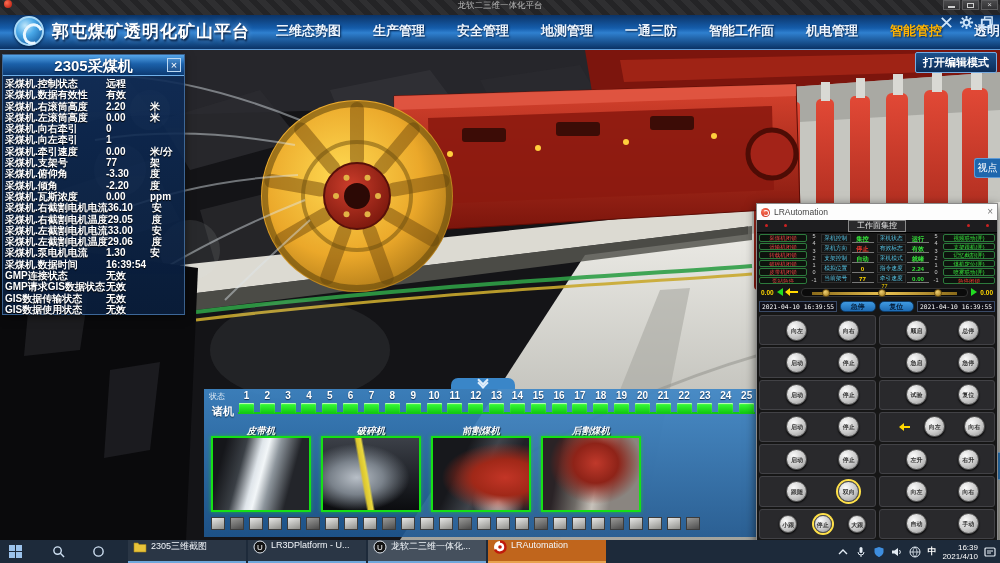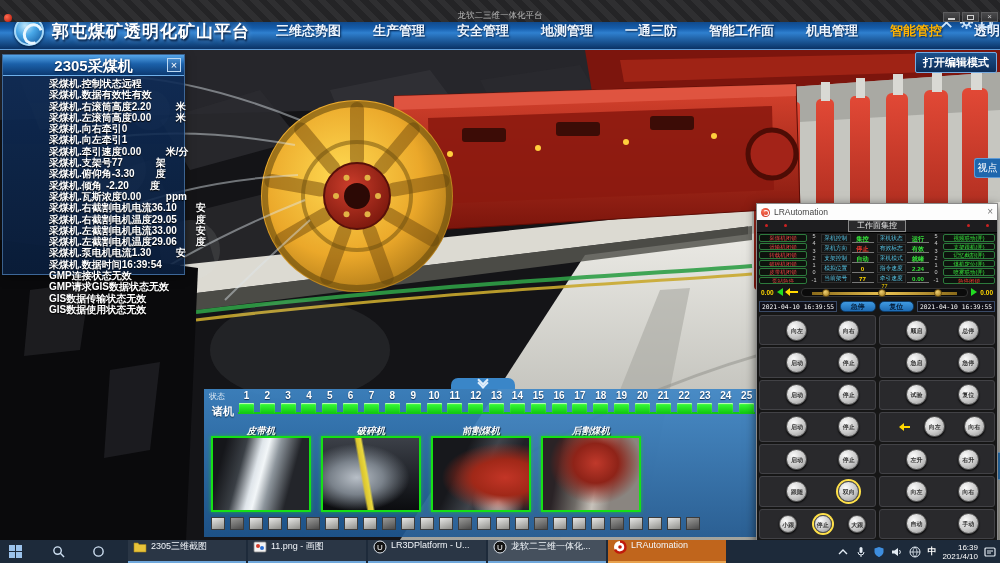--- a/index.html
+++ b/index.html
@@ -1,23 +1,23 @@
 <!DOCTYPE html>
 <html><head>
 <meta charset="utf-8">
 <style>
   html,body{margin:0;padding:0;background:#000;}
   *{box-sizing:border-box;}
   #stage{position:relative;width:1000px;height:563px;overflow:hidden;
          font-family:"Liberation Sans",sans-serif;background:#141417;-webkit-text-size-adjust:none;}
 
   
-  .titlebar{position:absolute;top:0;left:0;width:100%;height:22px;z-index:20;
+  .titlebar{position:absolute;top:0;left:0;width:100%;height:15px;z-index:20;
     background:repeating-linear-gradient(45deg,#2f2f31 0 6px,#242426 6px 12px);
-    display:flex;align-items:flex-end;}
+    display:flex;align-items:flex-start;}
   .tb-logo{width:8px;height:8px;border-radius:50%;background:radial-gradient(circle at 35% 35%,#ff6a50,#b01608);margin:0 4px;}
   .tb-title{position:absolute;left:50%;transform:translateX(-50%);font-size:8.5px;color:#b9b9b9;white-space:nowrap;}
   .tb-btns{margin-left:auto;display:flex;gap:2px;padding-right:2px;}
   .tb-btn{width:17px;height:10px;background:linear-gradient(#4a4a4c,#323234);border:1px solid #5c5c5e;
     color:#cfcfcf;font-size:8px;line-height:8px;text-align:center;}
   .tb-min i{display:block;width:7px;height:2px;background:#cfcfcf;margin:5px auto 0;}
   .tb-max i{display:block;width:7px;height:5px;border:1px solid #cfcfcf;margin:2px auto 0;}
 
   
   .appheader{position:absolute;top:13px;left:0;width:100%;height:37px;z-index:19;
@@ -37,29 +37,29 @@
   .corner-icons{position:absolute;right:6px;top:2px;display:flex;gap:5px;}
   .cicon{width:15px;height:15px;color:#cfe6fb;}
   .cicon svg{width:100%;height:100%;}
   .edit-btn{position:absolute;right:3px;top:52px;z-index:9;padding:2px 7px;font-size:11px;font-weight:bold;
     color:#fff;background:linear-gradient(#1c518c,#0c2c57);border:1px solid #76abe0;border-radius:2px;}
 
   
   .scene{position:absolute;top:50px;left:0;width:1000px;height:490px;z-index:1;}
 
   
-  .mpanel{position:absolute;left:2px;top:54px;width:183px;height:221px;z-index:6;
+  .mpanel{position:absolute;left:2px;top:54px;width:183px;height:261px;z-index:6;
     background:linear-gradient(180deg,rgba(14,44,88,.90),rgba(9,31,64,.84));
     border:1px solid rgba(120,180,240,.45);box-shadow:0 2px 8px rgba(0,0,0,.5);}
   .mpanel-head{height:21px;background:linear-gradient(180deg,#55a6ea 0%,#1b60a9 45%,#0c3a72 100%);
     border-bottom:1px solid #6fb0ea;position:relative;text-align:center;}
   .mpanel-title{font-size:15px;font-weight:bold;color:#fff;line-height:21px;text-shadow:0 1px 2px #031a3a;}
   .mpanel-close{position:absolute;right:3px;top:3px;width:14px;height:14px;border:1px solid #bcd8f2;
     color:#fff;font-size:11px;line-height:12px;text-align:center;background:rgba(255,255,255,.08);}
-  .mrows{padding:2px 4px 0 16px;margin-left:30px;}
+  .mrows{padding:2px 4px 0 2px;}
   .mrow{display:grid;grid-template-columns:1fr 44px 30px;line-height:11.3px;height:11.3px;}
   .mrow span{font-size:10px;font-weight:bold;color:#fff;white-space:nowrap;text-shadow:0 1px 1px #000;}
 
   
   .vp-tab{position:absolute;right:0;top:158px;z-index:6;width:26px;height:20px;background:#1f67ad;
     border:1px solid #5f9bd6;border-right:none;border-radius:3px 0 0 3px;color:#fff;font-size:10px;
     line-height:18px;text-align:center;}
   .collapse-btn{position:absolute;right:0;top:452px;z-index:6;width:25px;height:28px;background:#2f7fc4;
     border-radius:6px 0 0 6px;color:#fff;font-size:14px;font-weight:bold;line-height:26px;text-align:center;
     border:1px solid #7ab4e6;border-right:none;}
@@ -913,30 +913,20 @@
           <span class="ticon">
             <svg viewBox="0 0 14 14">
               <path d="M1,3 h4 l1,1.5 h7 v7.5 h-12 z" fill="#e8c33a" stroke="#a8871a" stroke-width="0.6"></path>
             </svg>
           </span>
           <span class="tlab">2305三维截图</span>
         </div>
         <div class="titem">
           <span class="ticon">
             <svg viewBox="0 0 14 14">
-              <rect x="1" y="2" width="12" height="10" rx="1" fill="#f4f4f4" stroke="#888" stroke-width="0.8"></rect>
-              <circle cx="5" cy="6" r="2" fill="#d23b2a"></circle>
-              <circle cx="9" cy="8" r="2" fill="#2a6fd2"></circle>
-            </svg>
-          </span>
-          <span class="tlab">11.png - 画图</span>
-        </div>
-        <div class="titem">
-          <span class="ticon">
-            <svg viewBox="0 0 14 14">
               <circle cx="7" cy="7" r="6" fill="#141414" stroke="#dfe6ee" stroke-width="1"></circle>
               <text x="7" y="10" font-size="8" fill="#fff" text-anchor="middle" font-family="Liberation Sans,sans-serif">U</text>
             </svg>
           </span>
           <span class="tlab">LR3DPlatform - U...</span>
         </div>
         <div class="titem tactive">
           <span class="ticon">
             <svg viewBox="0 0 14 14">
               <circle cx="7" cy="7" r="6" fill="#141414" stroke="#dfe6ee" stroke-width="1"></circle>

